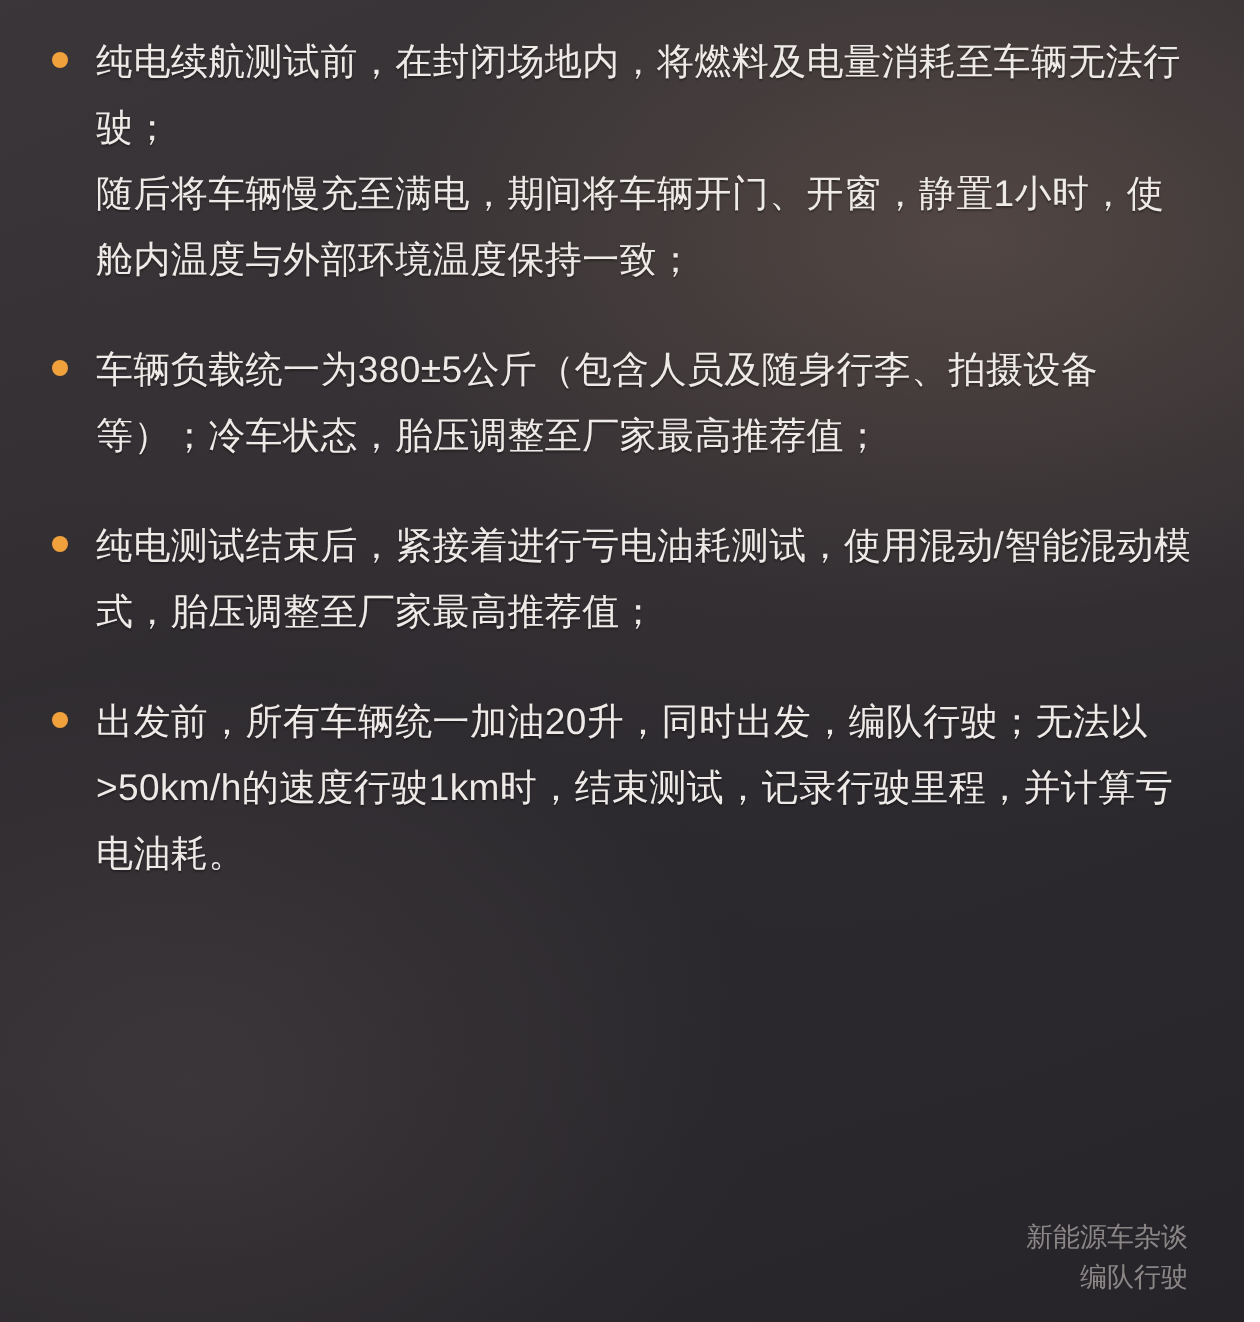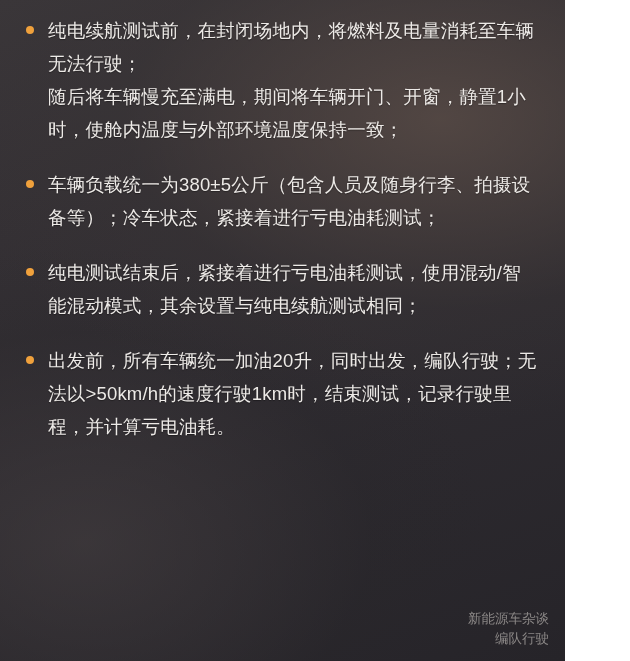--- a/index.html
+++ b/index.html
@@ -7,21 +7,21 @@
     padding: 0;
   }
   body {
     width: 630px;
     height: 661px;
     overflow: hidden;
     font-family: "Liberation Sans", sans-serif;
   }
   .page {
     position: relative;
-    width: 565px;
+    width: 622px;
     height: 661px;
     box-sizing: border-box;
     background:
       radial-gradient(ellipse 700px 420px at 78% 18%, rgba(92,78,72,0.75) 0%, rgba(58,53,54,0.35) 45%, rgba(0,0,0,0) 72%),
       radial-gradient(ellipse 520px 380px at 15% 82%, rgba(70,64,66,0.55) 0%, rgba(40,38,41,0.2) 55%, rgba(0,0,0,0) 78%),
       linear-gradient(160deg, #3a3639 0%, #343034 28%, #2e2b30 58%, #262429 100%);
     color: #e9e6e4;
   }
   .list {
     position: absolute;
@@ -49,21 +49,21 @@
     flex: 1 1 auto;
     font-size: 18.5px;
     line-height: 33px;
     letter-spacing: 0.2px;
     color: #edeae7;
     text-shadow: 0 1px 1px rgba(0,0,0,0.35);
     white-space: pre-line;
   }
   .watermark {
     position: absolute;
-    right: 16px;
+    right: 28px;
     bottom: 12px;
     text-align: right;
     line-height: 20px;
     font-size: 13.5px;
     color: #9c9896;
     opacity: 0.85;
   }
   .watermark div {
     white-space: nowrap;
   }
@@ -76,28 +76,28 @@
   <div class="list">
 
     <div class="item">
       <span class="bullet"></span>
       <span class="text">纯电续航测试前，在封闭场地内，将燃料及电量消耗至车辆无法行驶；
 随后将车辆慢充至满电，期间将车辆开门、开窗，静置1小时，使舱内温度与外部环境温度保持一致；</span>
     </div>
 
     <div class="item">
       <span class="bullet"></span>
-      <span class="text">车辆负载统一为380±5公斤（包含人员及随身行李、拍摄设备等）；冷车状态，紧接着进行亏电油耗测试；</span>
+      <span class="text">车辆负载统一为380±5公斤（包含人员及随身行李、拍摄设备等）；冷车状态，胎压调整至厂家最高推荐值；</span>
     </div>
 
 
 
     <div class="item">
       <span class="bullet"></span>
-      <span class="text">纯电测试结束后，紧接着进行亏电油耗测试，使用混动/智能混动模式，其余设置与纯电续航测试相同；</span>
+      <span class="text">纯电测试结束后，紧接着进行亏电油耗测试，使用混动/智能混动模式，胎压调整至厂家最高推荐值；</span>
     </div>
 
     <div class="item">
       <span class="bullet"></span>
       <span class="text">出发前，所有车辆统一加油20升，同时出发，编队行驶；无法以&gt;50km/h的速度行驶1km时，结束测试，记录行驶里程，并计算亏电油耗。</span>
     </div>
 
   </div>
 
   <div class="watermark">

